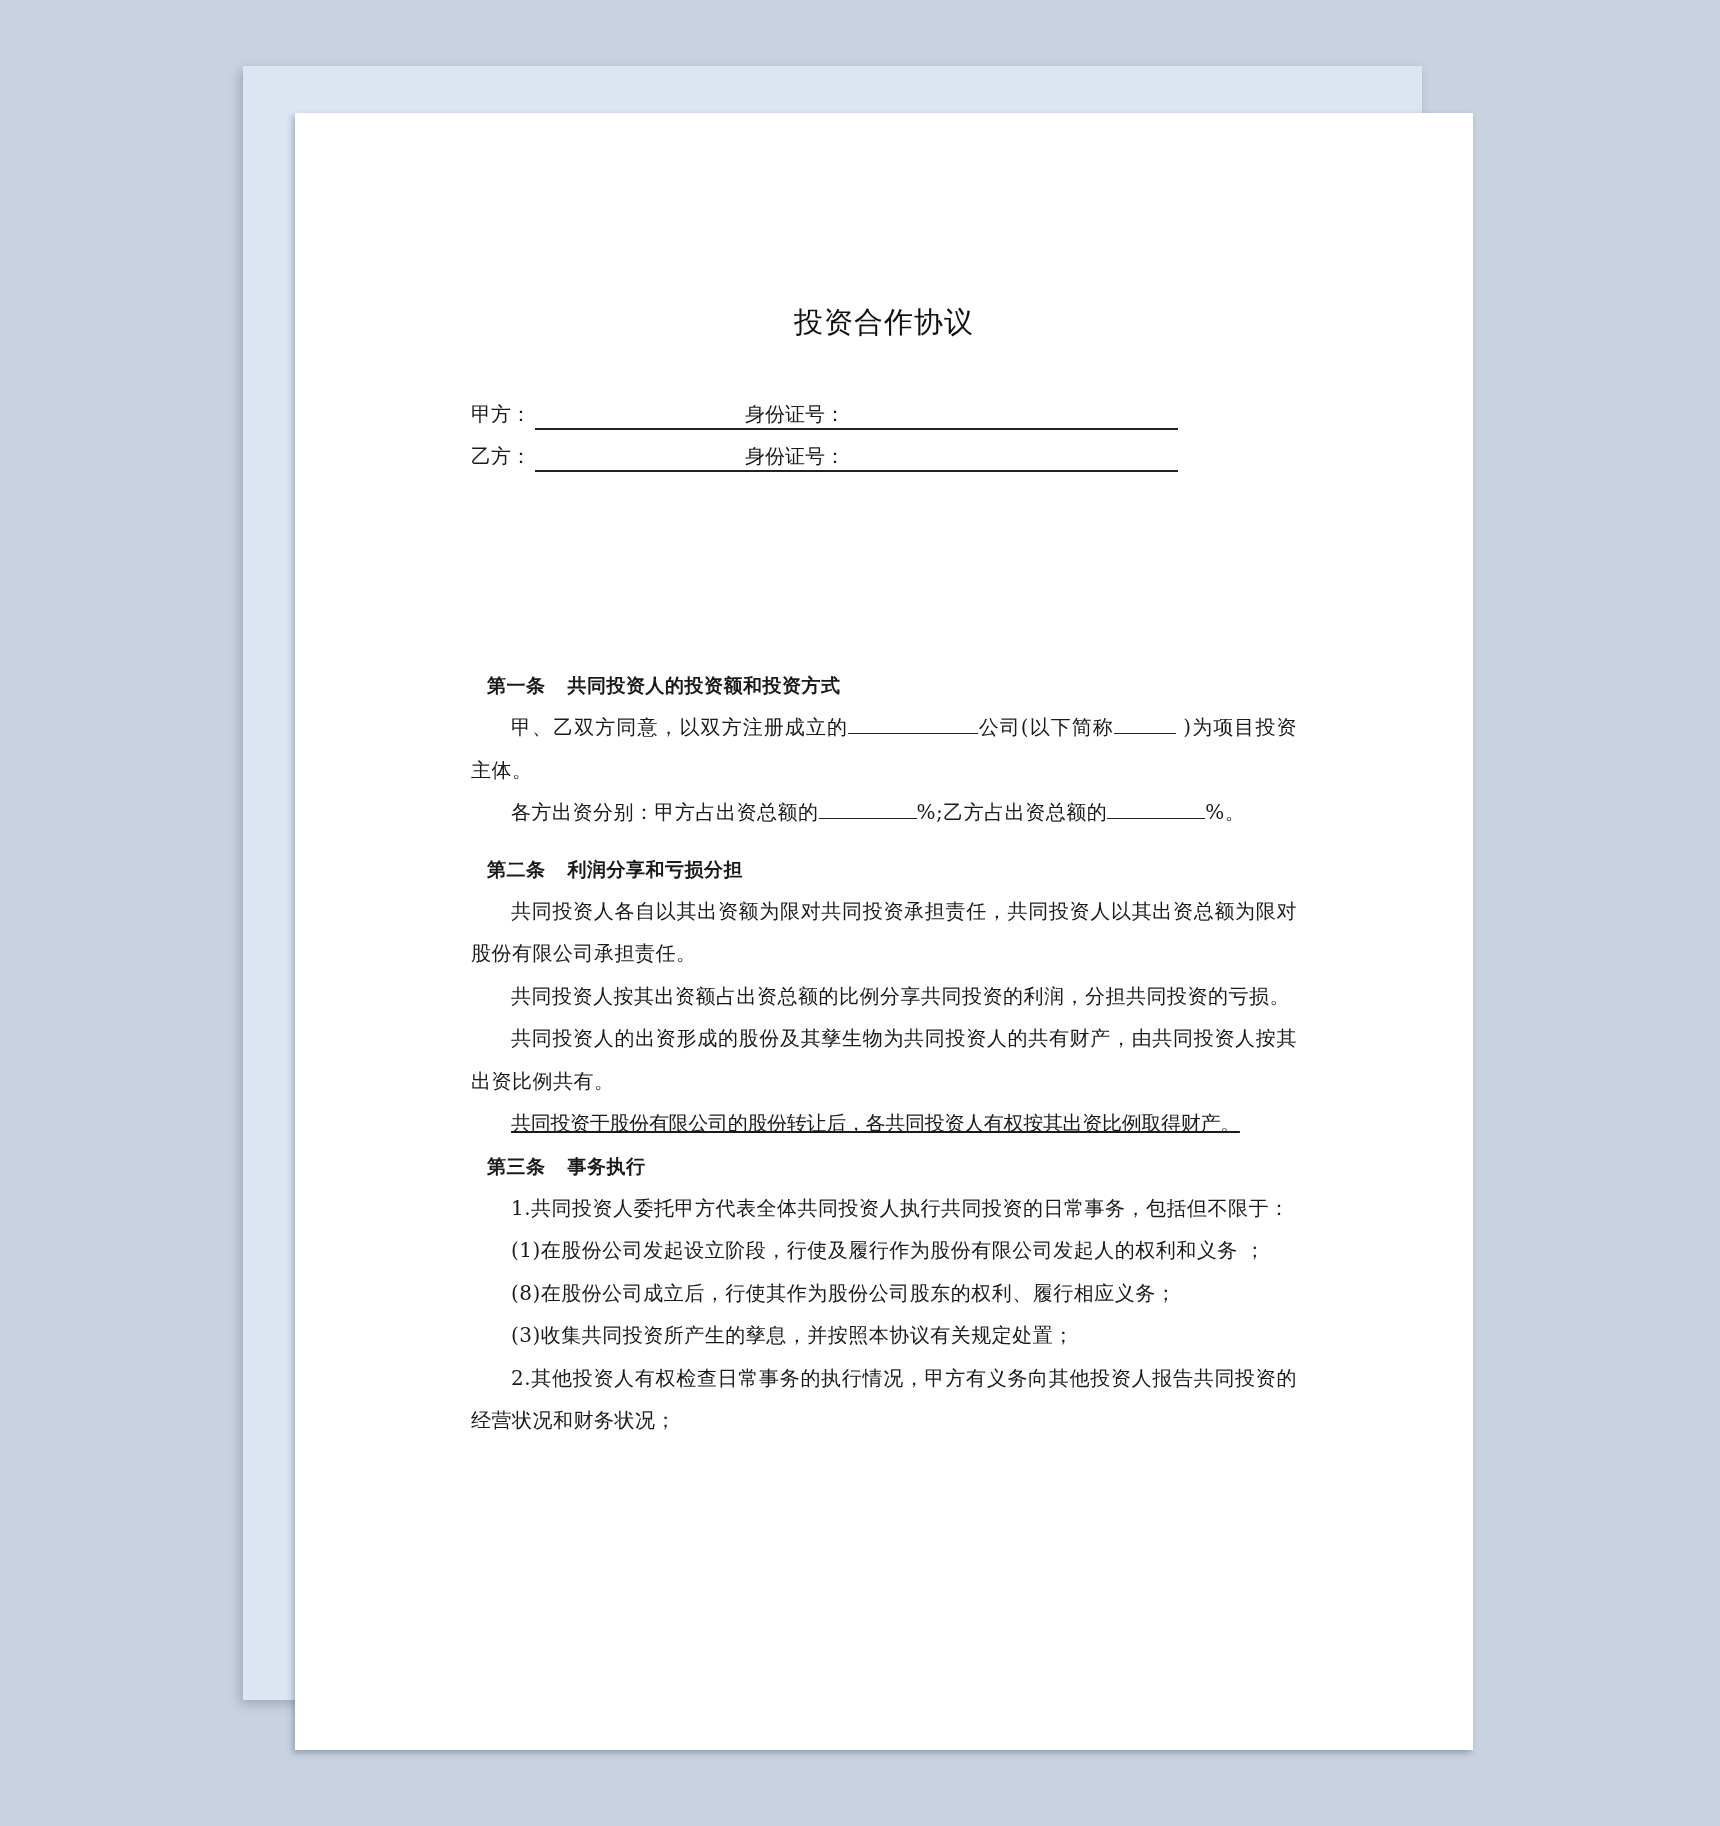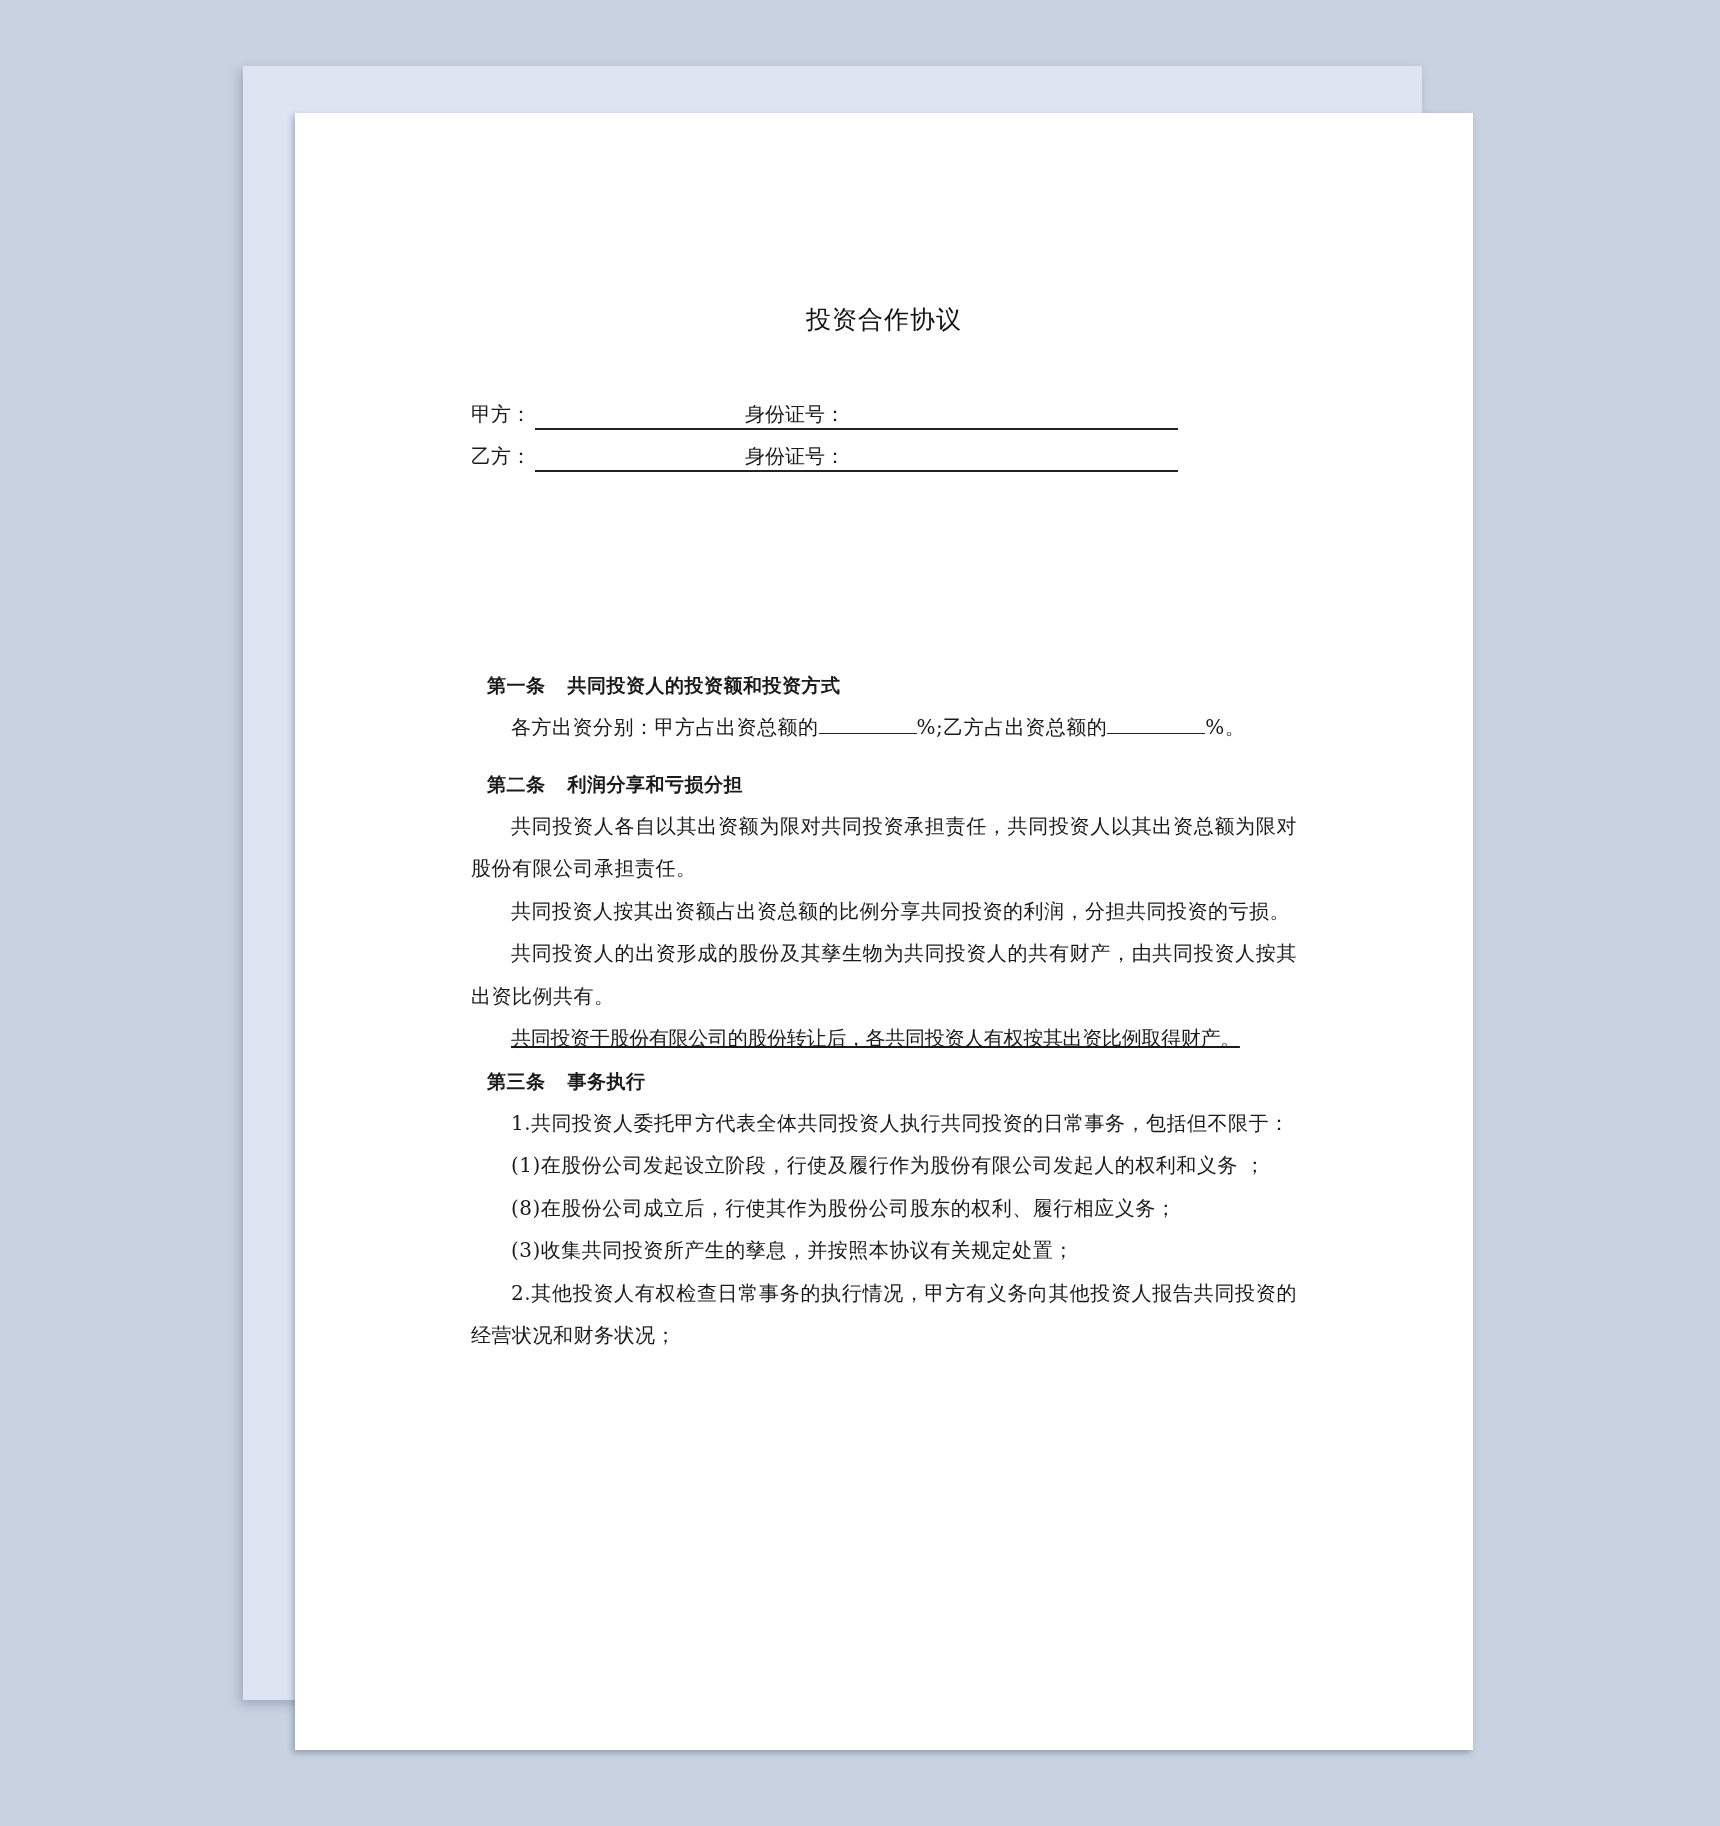--- a/index.html
+++ b/index.html
@@ -38,21 +38,21 @@
     left: 176px;   
     top: 0;
     width: 826px;  
   }
   .title {
     position: absolute;
     top: 190px;     
     left: 0;
     width: 826px;
     text-align: center;
-    font-size: 25px;
+    font-size: 29px;
     letter-spacing: 1px;
     font-family: "DejaVu Sans", "Liberation Sans", sans-serif;
     color: #111;
   }
   .party-row {
     position: absolute;
     left: 0;
     height: 36px;
     width: 720px;
     font-size: 20px;
@@ -133,20 +133,21 @@
       <span class="line"></span>
       <span class="id-label">身份证号：</span>
     </div>
 
     <div class="body-text">
 
 
       <div class="heading">
         <span class="art">第一条</span><span>共同投资人的投资额和投资方式</span>
       </div>
+      <p class="p"><span>甲、乙双方同意，以双方注册成立的</span><span class="blank" style="width:130px;"></span><span>公司(以下简称</span><span class="blank" style="width:62px;"></span><span> )为项目投资主体。</span></p>
       <p class="p"><span>各方出资分别：甲方占出资总额的</span><span class="blank" style="width:98px;"></span><span>%;乙方占出资总额的</span><span class="blank" style="width:98px;"></span><span>%。</span></p>
 
       <div class="heading">
         <span class="art">第二条</span><span>利润分享和亏损分担</span>
       </div>
       <p class="p">共同投资人各自以其出资额为限对共同投资承担责任，共同投资人以其出资总额为限对股份有限公司承担责任。</p>
       <p class="p">共同投资人按其出资额占出资总额的比例分享共同投资的利润，分担共同投资的亏损。</p>
       <p class="p">共同投资人的出资形成的股份及其孳生物为共同投资人的共有财产，由共同投资人按其出资比例共有。</p>
       <p class="p" style="letter-spacing:-0.3px;text-decoration:underline;">共同投资于股份有限公司的股份转让后，各共同投资人有权按其出资比例取得财产。</p>
 

